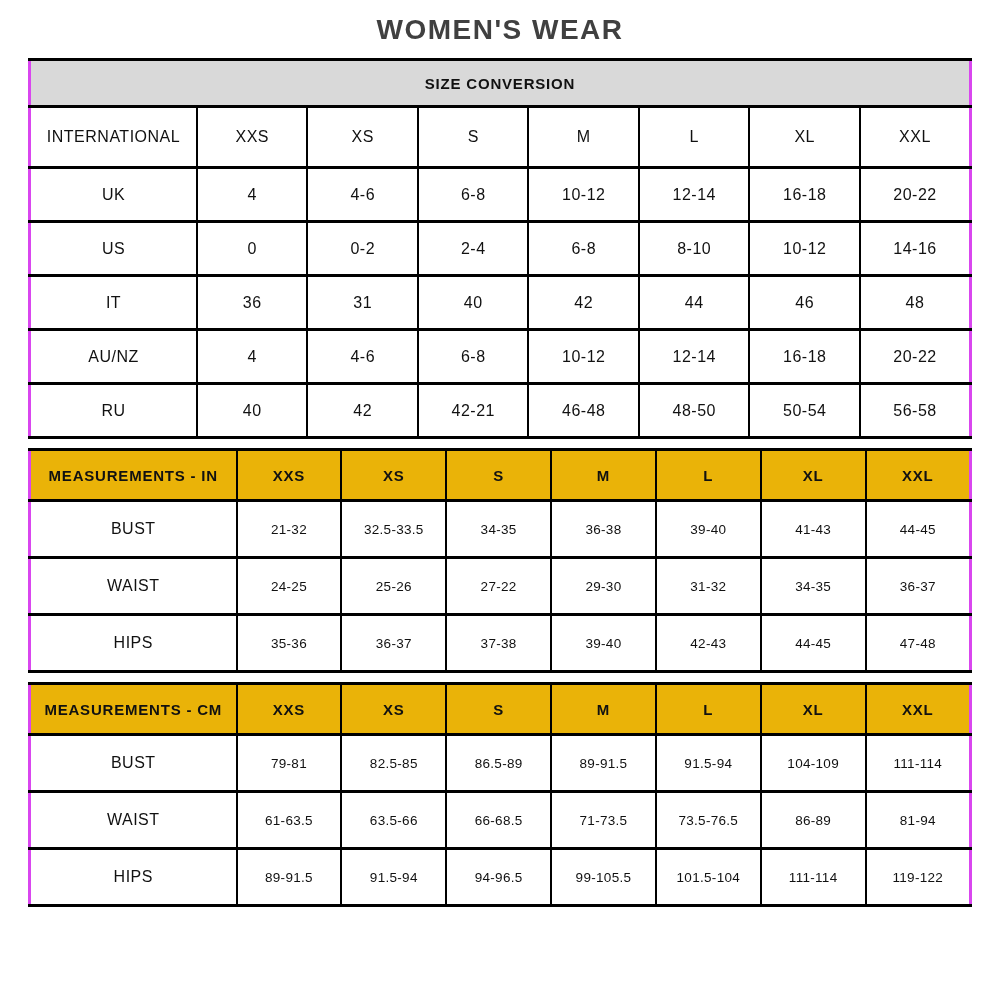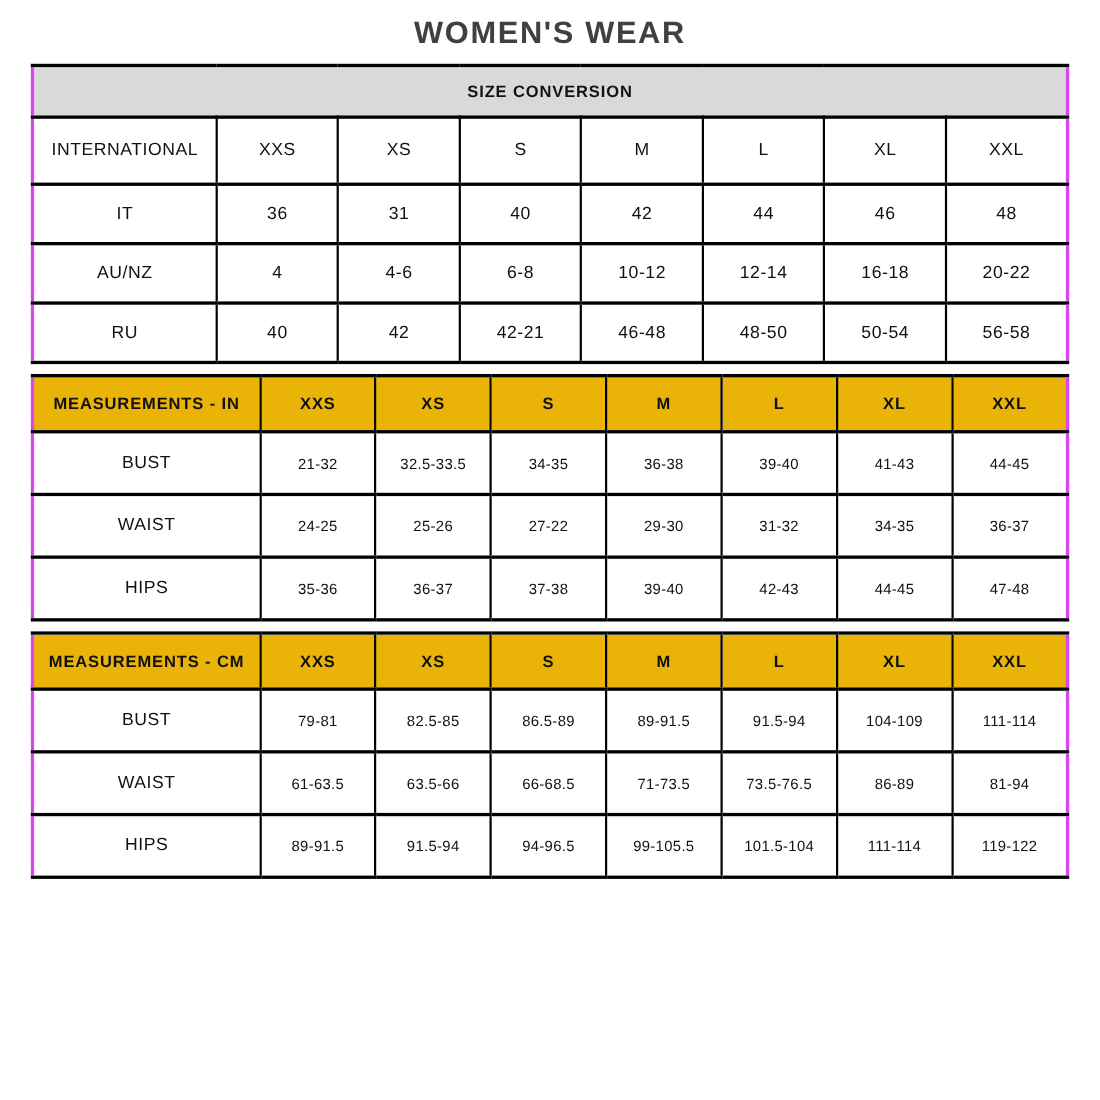--- a/index.html
+++ b/index.html
@@ -89,20 +89,40 @@
           <td class="plainhead rowlabel-head">INTERNATIONAL</td>
           <td class="plainhead">XXS</td>
           <td class="plainhead">XS</td>
           <td class="plainhead">S</td>
           <td class="plainhead">M</td>
           <td class="plainhead">L</td>
           <td class="plainhead">XL</td>
           <td class="plainhead">XXL</td>
         </tr>
         <tr>
+          <td class="rowlabel">UK</td>
+          <td class="val">4</td>
+          <td class="val">4-6</td>
+          <td class="val">6-8</td>
+          <td class="val">10-12</td>
+          <td class="val">12-14</td>
+          <td class="val">16-18</td>
+          <td class="val">20-22</td>
+        </tr>
+        <tr>
+          <td class="rowlabel">US</td>
+          <td class="val">0</td>
+          <td class="val">0-2</td>
+          <td class="val">2-4</td>
+          <td class="val">6-8</td>
+          <td class="val">8-10</td>
+          <td class="val">10-12</td>
+          <td class="val">14-16</td>
+        </tr>
+        <tr>
           <td class="rowlabel">IT</td>
           <td class="val">36</td>
           <td class="val">31</td>
           <td class="val">40</td>
           <td class="val">42</td>
           <td class="val">44</td>
           <td class="val">46</td>
           <td class="val">48</td>
         </tr>
         <tr>

